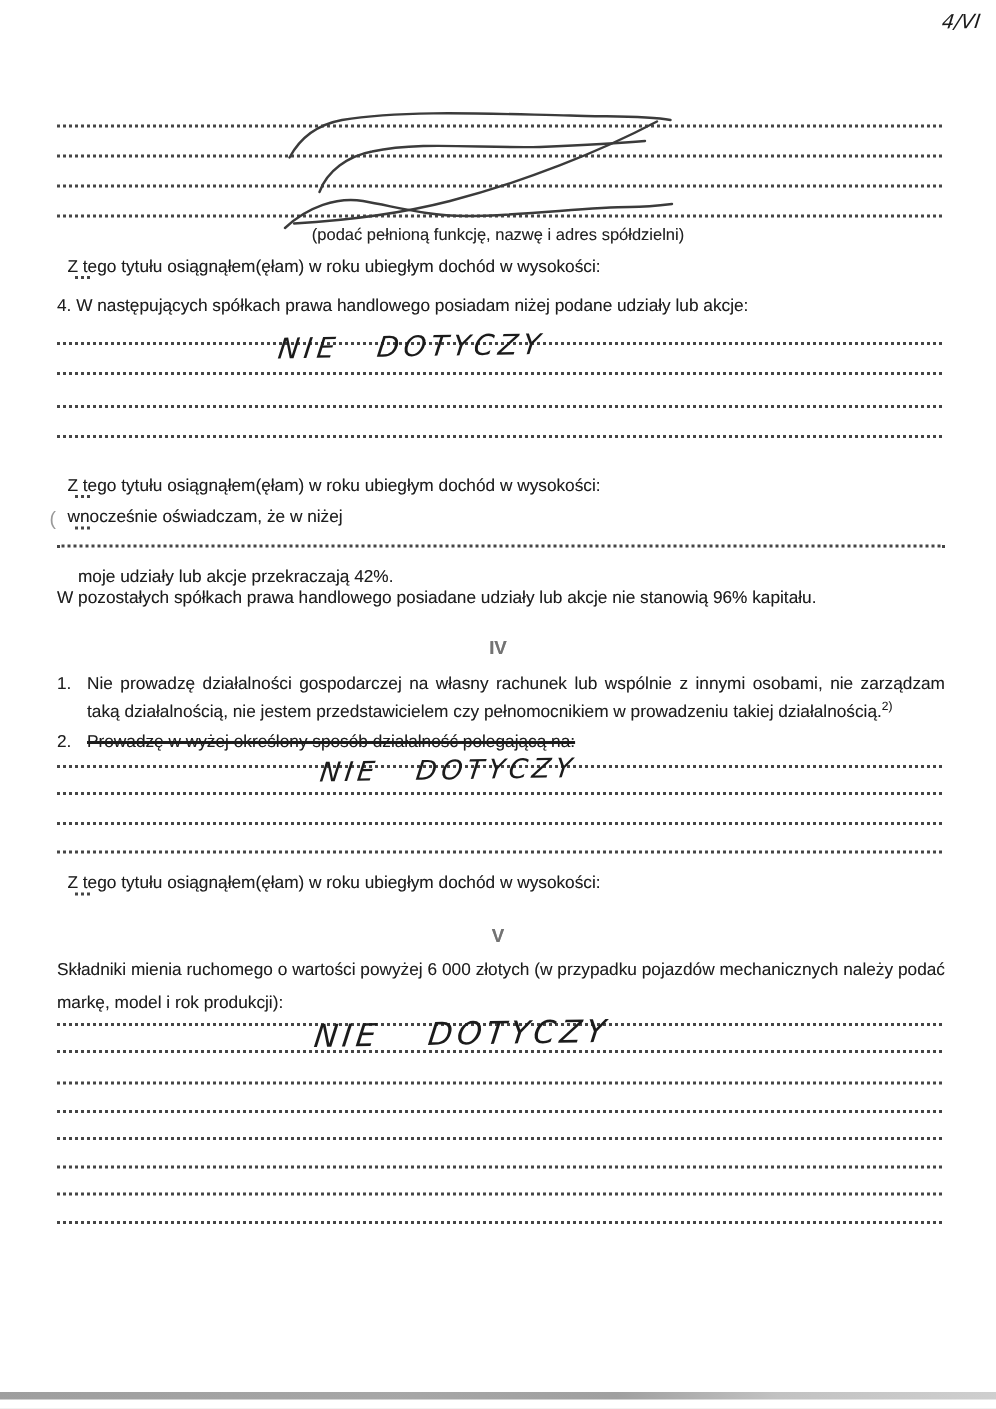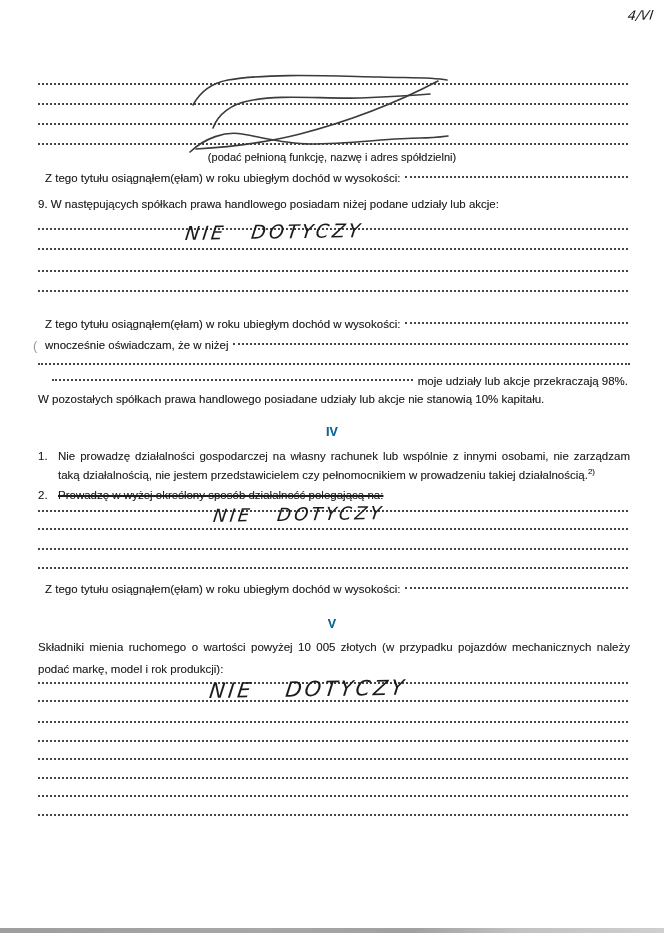--- a/index.html
+++ b/index.html
@@ -22,21 +22,21 @@
   .caption{
     width:664px;text-align:center;
     font-size:11px;color:#222;
     text-shadow:0 0 0.4px rgba(0,0,0,0.3);
   }
   .dot-row{
     height:0;
     border-top:2px dotted #454545;
   }
   .flexline{
-    display:flex;align-items:center;
+    display:flex;align-items:flex-start;flex-direction:column;
   }
   .dotfill{
     flex:1;
     border-bottom:2px dotted #454545;
     margin:0 0 2px 5px;
     min-width:10px;
   }
   .dotfill-lead{
     flex:1;
     border-bottom:2px dotted #454545;
@@ -47,21 +47,21 @@
     font-style:italic;
     color:#1b1b1b;
     letter-spacing:3px;
     word-spacing:16px;
     transform:skewX(-8deg) rotate(-1deg);
     transform-origin:left bottom;
     white-space:nowrap;
   }
   .heading{
     width:664px;text-align:center;
-    font-weight:bold;font-size:12.5px;color:#0369a1;
+    font-weight:bold;font-size:12.5px;color:#737373;
     text-shadow:0 0 0.4px rgba(0,0,0,0.35);
   }
   .para{
     font-size:11.5px;line-height:19px;
     color:#1d1d1d;
     text-align:justify;
     text-shadow:0 0 0.4px rgba(0,0,0,0.3);
   }
   .listitem{display:flex;}
   .listmarker{width:20px;flex:0 0 20px;}
@@ -95,21 +95,21 @@
     <path d="M 40 86 C 55 72, 75 65, 92 68 C 115 72, 135 78, 160 78 C 200 78, 240 72, 270 72 C 280 72, 290 71, 298 70"></path>
   </svg>
 
   <div class="abs caption" style="top:151px;left:0;text-align:center;">(podać pełnioną funkcję, nazwę i adres spółdzielni)</div>
 
   <div class="abs flexline" style="top:172px;left:45px;right:36px;">
     <span class="txt">Z tego tytułu osiągnąłem(ęłam) w roku ubiegłym dochód w wysokości:</span>
     <span class="dotfill"></span>
   </div>
 
-  <div class="abs txt" style="top:198px;left:38px;">9. W następujących spółkach prawa handlowego posiadam niżej podane udziały lub akcje:</div>
+  <div class="abs txt" style="top:198px;left:38px;">4. W następujących spółkach prawa handlowego posiadam niżej podane udziały lub akcje:</div>
 
   <div class="abs dot-row" style="top:228px;left:38px;width:590px;"></div>
   <div class="abs dot-row" style="top:248px;left:38px;width:590px;"></div>
   <div class="abs dot-row" style="top:270px;left:38px;width:590px;"></div>
   <div class="abs dot-row" style="top:290px;left:38px;width:590px;"></div>
   <div class="abs handwriting" style="top:222px;left:184px;font-size:19px;">NIE DOTYCZY</div>
 
 
   <div class="abs flexline" style="top:318px;left:45px;right:36px;">
     <span class="txt">Z tego tytułu osiągnąłem(ęłam) w roku ubiegłym dochód w wysokości:</span>
@@ -119,24 +119,24 @@
   <div class="abs faint-mark" style="top:338px;left:33px;">(</div>
   <div class="abs flexline" style="top:339px;left:45px;right:36px;">
     <span class="txt">wnocześnie oświadczam, że w niżej</span>
     <span class="dotfill"></span>
   </div>
 
   <div class="abs dot-row" style="top:363px;left:38px;width:592px;"></div>
 
   <div class="abs flexline" style="top:375px;left:52px;right:36px;">
     <span class="dotfill-lead"></span>
-    <span class="txt">moje udziały lub akcje przekraczają 98%.</span>
+    <span class="txt">moje udziały lub akcje przekraczają 42%.</span>
   </div>
 
-  <div class="abs txt" style="top:393px;left:38px;">W pozostałych spółkach prawa handlowego posiadane udziały lub akcje nie stanowią 10% kapitału.</div>
+  <div class="abs txt" style="top:393px;left:38px;">W pozostałych spółkach prawa handlowego posiadane udziały lub akcje nie stanowią 96% kapitału.</div>
 
   <div class="abs heading" style="top:425px;left:0;">IV</div>
 
   <div class="abs listitem" style="top:447px;left:38px;width:592px;">
     <div class="para listmarker">1.</div>
     <div class="para" style="flex:1;"><span>Nie prowadzę działalności gospodarczej na własny rachunek lub wspólnie z innymi osobami, nie zarządzam taką działalnością, nie jestem przedstawicielem czy pełnomocnikiem w prowadzeniu takiej działalnością.</span><sup>2)</sup></div>
   </div>
 
   <div class="abs listitem" style="top:486px;left:38px;width:592px;">
     <div class="para listmarker">2.</div>
@@ -149,21 +149,21 @@
   <div class="abs dot-row" style="top:567px;left:38px;width:590px;"></div>
   <div class="abs handwriting" style="top:505px;left:212px;font-size:18px;">NIE DOTYCZY</div>
 
   <div class="abs flexline" style="top:583px;left:45px;right:36px;">
     <span class="txt">Z tego tytułu osiągnąłem(ęłam) w roku ubiegłym dochód w wysokości:</span>
     <span class="dotfill"></span>
   </div>
 
   <div class="abs heading" style="top:617px;left:0;">V</div>
 
-  <div class="abs para" style="top:636px;left:38px;width:592px;line-height:22px;">Składniki mienia ruchomego o wartości powyżej 10 005 złotych (w przypadku pojazdów mechanicznych należy podać markę, model i rok produkcji):</div>
+  <div class="abs para" style="top:636px;left:38px;width:592px;line-height:22px;">Składniki mienia ruchomego o wartości powyżej 6 000 złotych (w przypadku pojazdów mechanicznych należy podać markę, model i rok produkcji):</div>
 
   <div class="abs dot-row" style="top:682px;left:38px;width:590px;"></div>
   <div class="abs dot-row" style="top:700px;left:38px;width:590px;"></div>
   <div class="abs dot-row" style="top:721px;left:38px;width:590px;"></div>
   <div class="abs dot-row" style="top:740px;left:38px;width:590px;"></div>
   <div class="abs dot-row" style="top:758px;left:38px;width:590px;"></div>
   <div class="abs dot-row" style="top:777px;left:38px;width:590px;"></div>
   <div class="abs dot-row" style="top:795px;left:38px;width:590px;"></div>
   <div class="abs dot-row" style="top:814px;left:38px;width:590px;"></div>
   <div class="abs handwriting" style="top:679px;left:208px;font-size:21px;word-spacing:22px;">NIE DOTYCZY</div>

